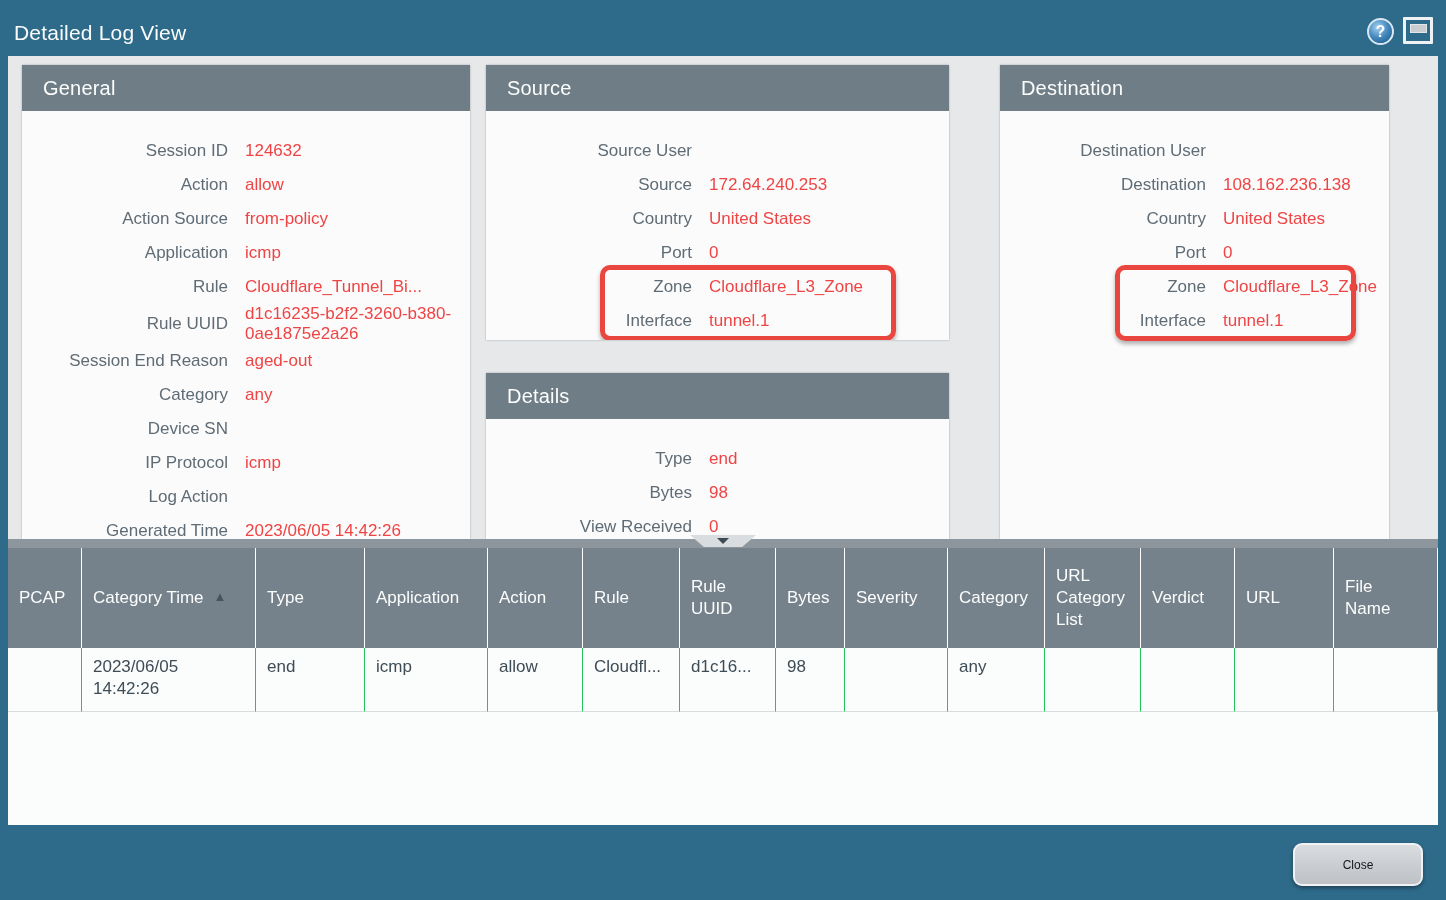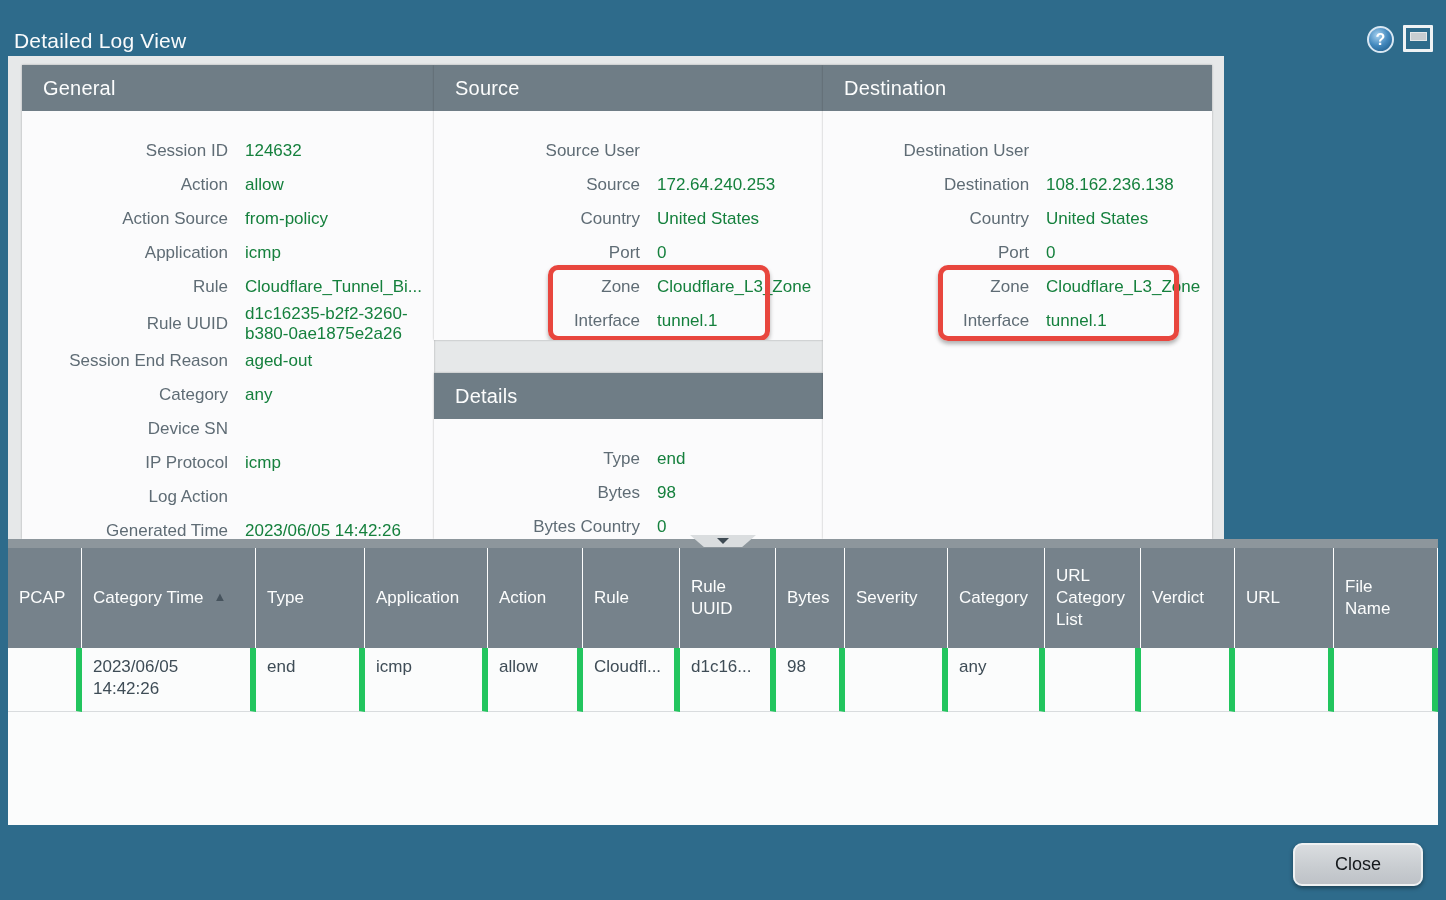--- a/index.html
+++ b/index.html
@@ -5,21 +5,21 @@
   * { box-sizing: border-box; margin: 0; padding: 0; }
   html, body { width: 1446px; height: 900px; overflow: hidden; }
   body {
     font-family: "Liberation Sans", "DejaVu Sans", sans-serif;
     background: #2E6B8B;
     position: relative;
     color: #10171C;
   }
 
   
-  .titlebar { position: absolute; left: 0; top: 16px; width: 1446px; height: 48px; }
+  .titlebar { position: absolute; left: 0; top: 8px; width: 1446px; height: 48px; }
   .titlebar .title {
     position: absolute; left: 14px; top: 13px;
     color: #FAFBFC; font-size: 21px; letter-spacing: .2px;
   }
   .help-icon {
     position: absolute; right: 52px; top: 10px; width: 27px; height: 27px;
     border-radius: 50%;
     background: radial-gradient(circle at 38% 32%, #A7D2F1 0%, #4489BE 48%, #15527F 100%);
     border: 2px solid #D9E7F2;
     color: #FFFFFF; font-weight: bold; font-size: 16px;
@@ -31,42 +31,42 @@
     border: 3px solid #EFF2F4; background: #2E6B8B; border-radius: 1px;
     cursor: pointer;
   }
   .win-icon .inner {
     margin: 4px auto 0 auto; width: 17px; height: 9px;
     background: #C8CDD1; border: 1px solid #E4E7E9;
   }
 
   
   .upper {
-    position: absolute; left: 8px; top: 56px; width: 1216px; height: 483px;
+    position: absolute; left: 8px; top: 56px; width: 1430px; height: 483px;
     background: #E6E8E9; overflow: hidden;
     display: flex; justify-content: space-between;
     padding: 9px 14px 0 14px;
   }
   .col { height: 474px; display: flex; flex-direction: column; }
   .col-general { width: 448px; }
   .col-source  { width: 463px; }
   .col-dest    { width: 459px; align-items: center; }
 
   .panel { background: #FBFBFC; box-shadow: 0 0 2px rgba(0,0,0,.28); overflow: hidden; }
   .panel-full { height: 100%; }
   .panel-details { flex: 1 1 auto; margin-top: 33px; }
   .panel-header {
     height: 46px; line-height: 46px; background: #6F7D86;
     color: #FCFDFD; font-size: 20px; padding-left: 21px; letter-spacing: .2px;
   }
   .panel-body { padding-top: 23px; position: relative; }
 
   .prow { display: grid; grid-template-columns: 206px 1fr; column-gap: 17px; min-height: 34px; align-items: center; }
   .plabel { text-align: right; color: #5F6C75; font-size: 17px; line-height: 1.15; }
-  .pvalue { color: #15803d; font-size: 17px; line-height: 1.18; padding-right: 12px; overflow-wrap: break-word; }
+  .pvalue { color: #ef4444; font-size: 17px; line-height: 1.18; padding-right: 12px; overflow-wrap: break-word; }
 
   .hl-wrap { position: relative; }
   .red-box {
     position: absolute; left: 114px; right: 53px; top: -5px; bottom: -3px;
     border: 5px solid #E8463E; border-radius: 10px;
     box-shadow: 0 3px 4px rgba(0,0,0,.30);
     pointer-events: none;
   }
   .col-dest .red-box { left: 115px; right: 33px; }
 
@@ -99,31 +99,31 @@
     display: flex; align-items: center;
     padding: 0 6px 0 11px;
     border-right: 1px solid #FDFDFD;
     color: #FCFDFD; font-size: 17px; line-height: 1.3;
     white-space: pre-line; cursor: pointer;
   }
   .sort { color: #46535D; font-size: 13px; margin-left: 10px; transform: translateY(-1px); }
   .trow { cursor: pointer; }
   .td {
     height: 64px; padding: 8px 8px 0 11px;
-    border-right: 6px solid #22c55e; border-bottom: 1px solid #D9DCDE;
+    border-right: 1px solid #22c55e; border-bottom: 1px solid #D9DCDE;
     color: #3E4C56; font-size: 17px; line-height: 1.32;
     white-space: pre-line; overflow: hidden;
   }
 
   
   .close-btn {
     position: absolute; left: 1293px; top: 843px; width: 130px; height: 43px;
     border-radius: 9px; border: 2px solid #EFF1F2;
     background: linear-gradient(#DADDE0 0%, #C9CDD1 55%, #BEC2C7 100%);
-    color: #14181B; font-size: 18px; font-family: "Liberation Sans", sans-serif;
+    color: #14181B; font-size: 12px; font-family: "Liberation Sans", sans-serif;
     box-shadow: 0 2px 4px rgba(0,0,0,.40);
     cursor: pointer;
   }
 </style>
 </head>
 <body>
 
 <div class="titlebar">
   <div class="title">Detailed Log View</div>
   <div class="help-icon">
@@ -257,21 +257,21 @@
             <div class="plabel">Type</div>
             <div class="pvalue">end</div>
           </div>
 
           <div class="prow">
             <div class="plabel">Bytes</div>
             <div class="pvalue">98</div>
           </div>
 
           <div class="prow">
-            <div class="plabel">Bytes Country</div>
+            <div class="plabel">View Received</div>
             <div class="pvalue">0</div>
           </div>
         </div>
     </div>
   </div>
 
   <div class="col col-dest">
     <div class="panel panel-full">
       <div class="panel-header">Destination</div>
       <div class="panel-body">

